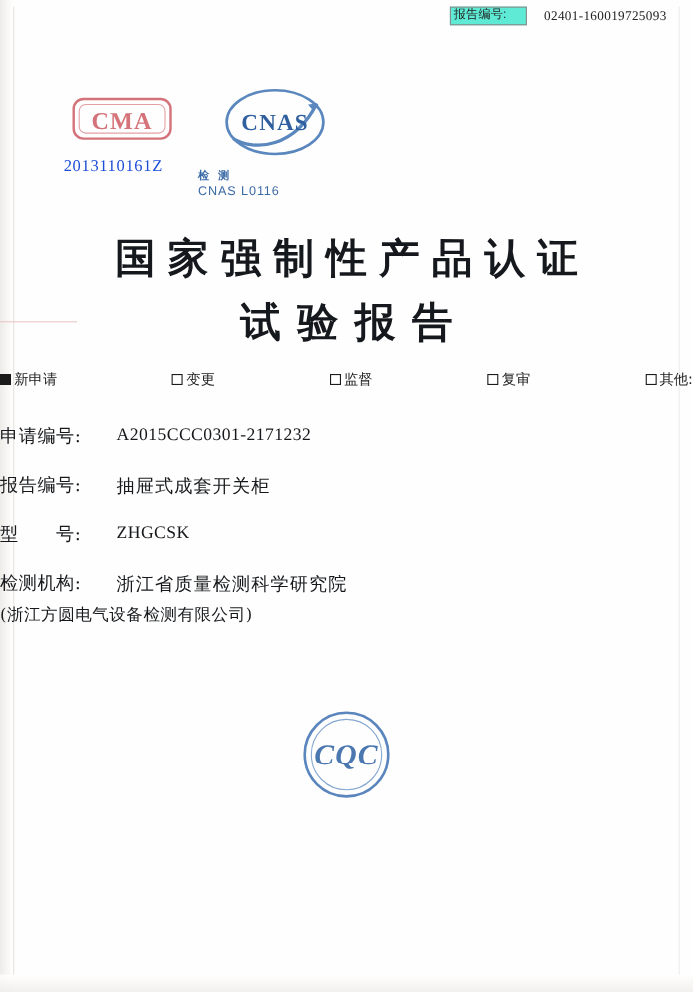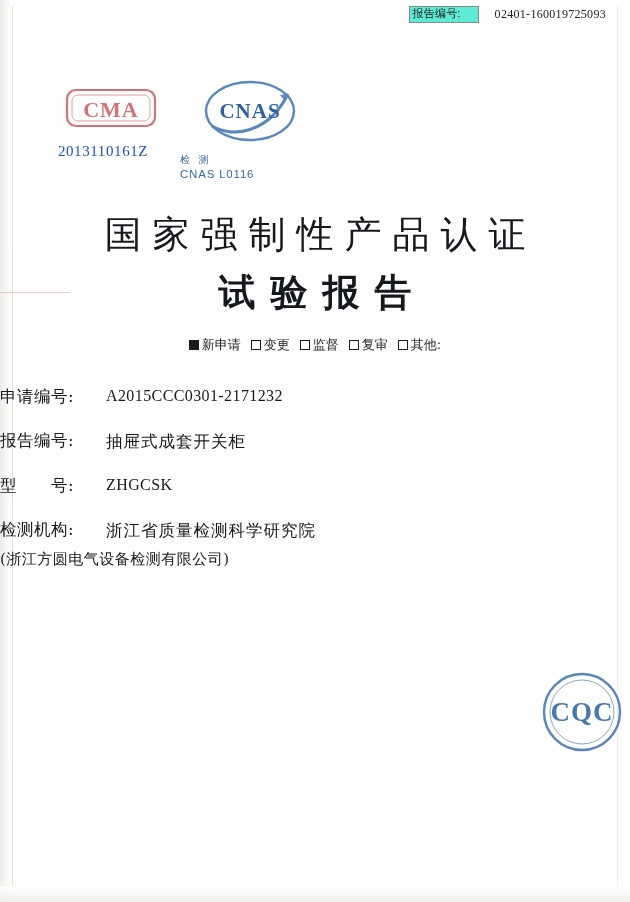--- a/index.html
+++ b/index.html
@@ -123,41 +123,42 @@
     width: 104px;
     height: 74px;
     margin: 0 auto;
     position: relative;
   }
   .cnas-sub {
     font-size: 10px;
     letter-spacing: 3px;
     color: #3a6aa6;
     margin-top: 1px;
+    font-weight: bold;
   }
   .cnas-code {
     font-size: 11.5px;
     letter-spacing: .8px;
     color: #3a6aa6;
     font-family: "Liberation Sans", sans-serif;
     margin-top: 1px;
   }
 
   
   .title-main {
     position: absolute;
     top: 210px;
     left: 0;
     width: 630px;
     text-align: center;
     font-size: 37px;
     letter-spacing: 11px;
     color: #15181c;
     font-family: "DejaVu Serif", serif;
-    font-weight: 400;
+    font-weight: 700;
     text-indent: 11px;
   }
   .title-sub {
     position: absolute;
     top: 268px;
     left: 0;
     width: 630px;
     text-align: center;
     font-size: 37px;
     letter-spacing: 15px;
@@ -167,21 +168,21 @@
     text-indent: 15px;
   }
 
   
   .checkbox-row {
     position: absolute;
     top: 336px;
     left: 0;
     width: 630px;
     display: flex;
-    justify-content: center;
+    justify-content: space-between;
     align-items: center;
     font-size: 13px;
     font-family: "DejaVu Sans", sans-serif;
     color: #1b1b1b;
   }
   .cb-item {
     display: flex;
     align-items: center;
     margin-right: 10px;
     white-space: nowrap;
@@ -237,25 +238,26 @@
     font-family: "DejaVu Serif", serif;
     color: #16181b;
     letter-spacing: .5px;
     margin-top: -14px;
     margin-bottom: 20px;
   }
 
   
   .cqc-seal {
     position: absolute;
-    top: 664px;
-    left: 0;
-    width: 630px;
-    display: flex;
-    justify-content: flex-end;
+    top: 638px;
+    left: 0;
+    width: 630px;
+    display: flex;
+    justify-content: center;
+    font-style: italic;
   }
   .cqc-seal svg { display: block; }
 </style>
 </head>
 <body>
 
 <div class="page">
 
   <div class="scan-edge-left"></div>
   <div class="scan-edge-bottom"></div>

